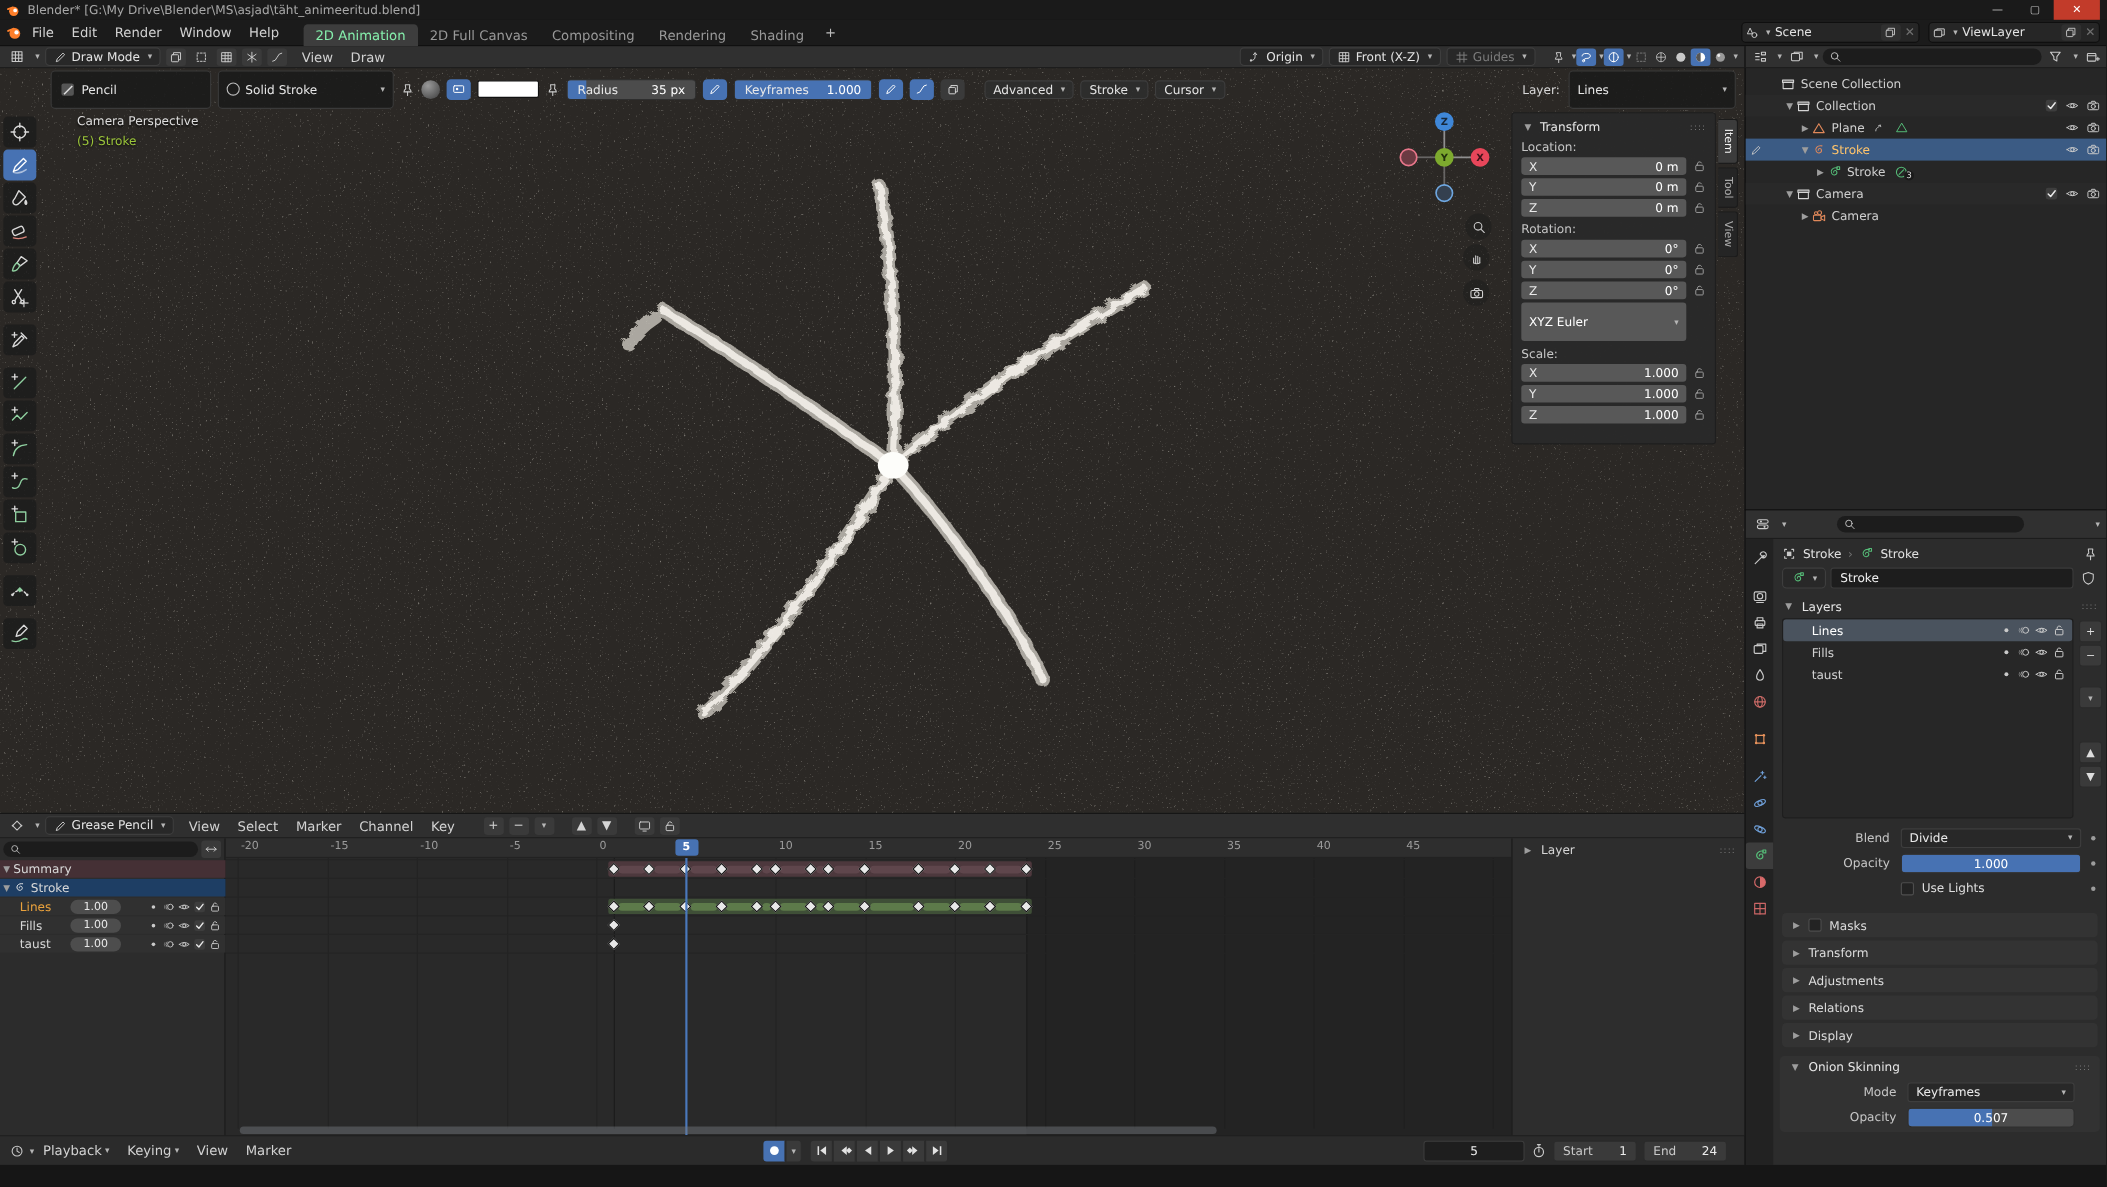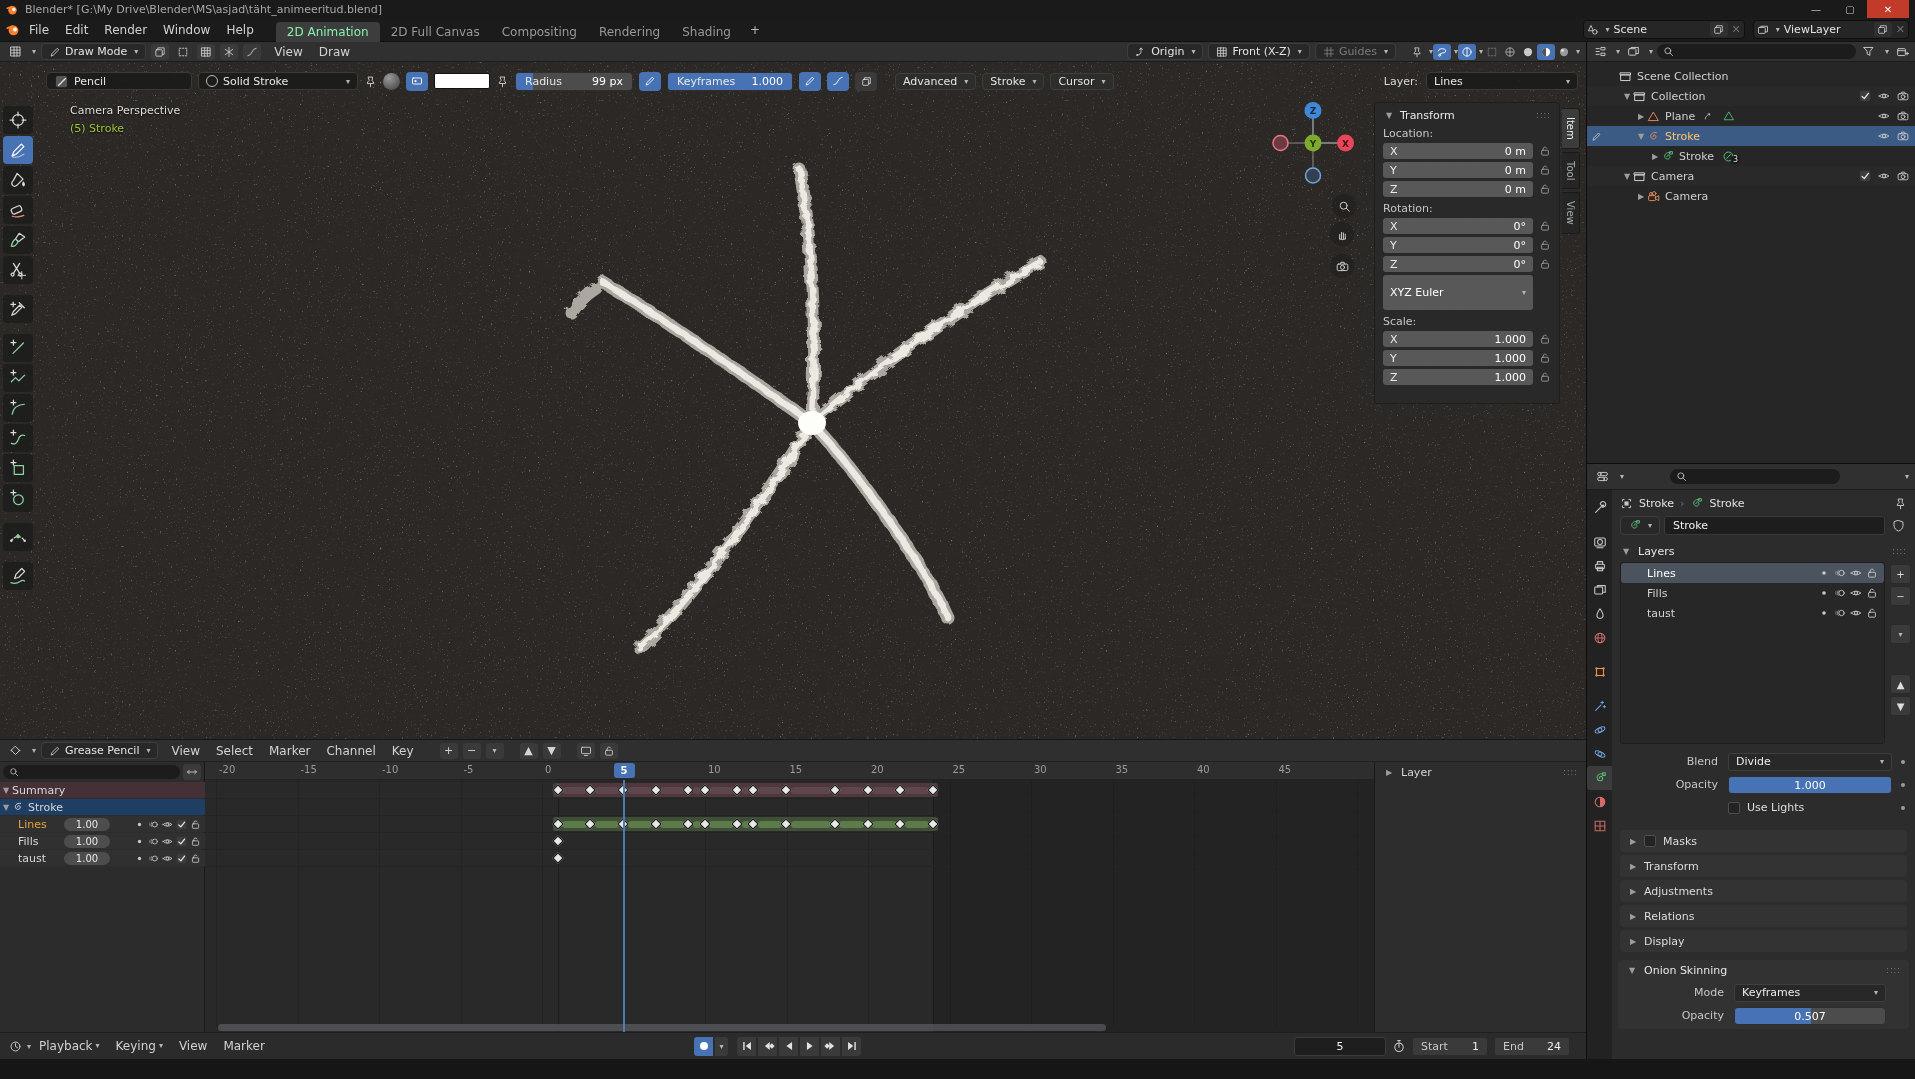--- a/index.html
+++ b/index.html
@@ -32,21 +32,21 @@
   .hchip.flat{background:transparent}
   .hchip.blue{background:#4772b3;color:#fff}
   #viewport{position:absolute;top:20px;left:0;width:1586px;height:677px;overflow:hidden;background:#2b2825}
   
   .rail{position:absolute;left:3px;top:44px;width:32px;display:flex;flex-direction:column;gap:2px}
   .tool-btn{width:30px;height:28px;border-radius:4px;background:rgba(28,28,28,.82);display:flex;align-items:center;justify-content:center;color:#d8d8d8}
   .tool-btn.active{background:#4772b3;color:#fff}
   .tool-gap{height:7px}
   
   .ts-row{position:absolute;left:46px;top:8px;right:8px;height:22px;display:flex;align-items:center;gap:6px;font-size:11px}
-  .ts-field{background:rgba(26,26,26,.88);border:1px solid #3a3a3a;border-radius:4px;height:18px;display:flex;align-items:center;padding:0 7px;gap:5px;color:#e6e6e6}
+  .ts-field{background:rgba(26,26,26,.88);border:1px solid #3a3a3a;border-radius:4px;height:35px;display:flex;align-items:center;padding:0 7px;gap:5px;color:#e6e6e6}
   .slider{position:relative;height:19px;border-radius:4px;background:#4c4c4c;overflow:hidden;color:#fff;font-size:11px;border:1px solid #2e2e2e}
   .slider .fill{position:absolute;left:0;top:0;bottom:0;background:#4772b3}
   .slider .lab{position:absolute;left:9px;top:2px;color:#e9e9e9}
   .slider .val{position:absolute;right:9px;top:2px;color:#fff}
   .sq-btn{width:22px;height:19px;border-radius:4px;display:flex;align-items:center;justify-content:center;background:#3a3a3a;color:#ddd}
   .sq-btn.blue{background:#4772b3;color:#fff}
   .swatch{width:56px;height:16px;background:#fff;border:1px solid #111;border-radius:2px}
   .ball{width:17px;height:17px;border-radius:50%;background:radial-gradient(circle at 6px 5px,#9a9a9a,#3c3c3c)}
   
   .vp-text1{position:absolute;left:70px;top:42px;font-size:11px;color:#dedede;text-shadow:0 1px 2px rgba(0,0,0,.8)}
@@ -419,21 +419,21 @@
         <span class="swatch"></span>
         <span class="icon" id="pin-b">
             <svg width="13" height="13" viewBox="0 0 16 16" fill="none" stroke="currentColor" stroke-width="1.2" stroke-linecap="round" stroke-linejoin="round">
               <path d="M8 10.5 V14.5"></path>
               <path d="M5.5 2.5 H10.5 L10 7 Q12 8.5 12 10.5 H4 Q4 8.5 6 7 Z"></path>
             </svg>
           </span>
         <div class="slider" style="width:118px">
           <div class="fill" style="width:15%"></div>
           <span class="lab">Radius</span>
-          <span class="val">99 px</span>
+          <span class="val">35 px</span>
         </div>
         <span class="sq-btn blue icon" id="pen1">
             <svg width="12" height="12" viewBox="0 0 16 16" fill="none" stroke="currentColor" stroke-width="1.2" stroke-linecap="round" stroke-linejoin="round">
               <path d="M3 13 L4 10 L11 3 L13 5 L6 12 Z"></path>
             </svg>
           </span>
         <div class="slider" style="width:126px">
           <div class="fill" style="width:100%"></div>
           <span class="lab">Keyframes</span>
           <span class="val">1.000</span>

